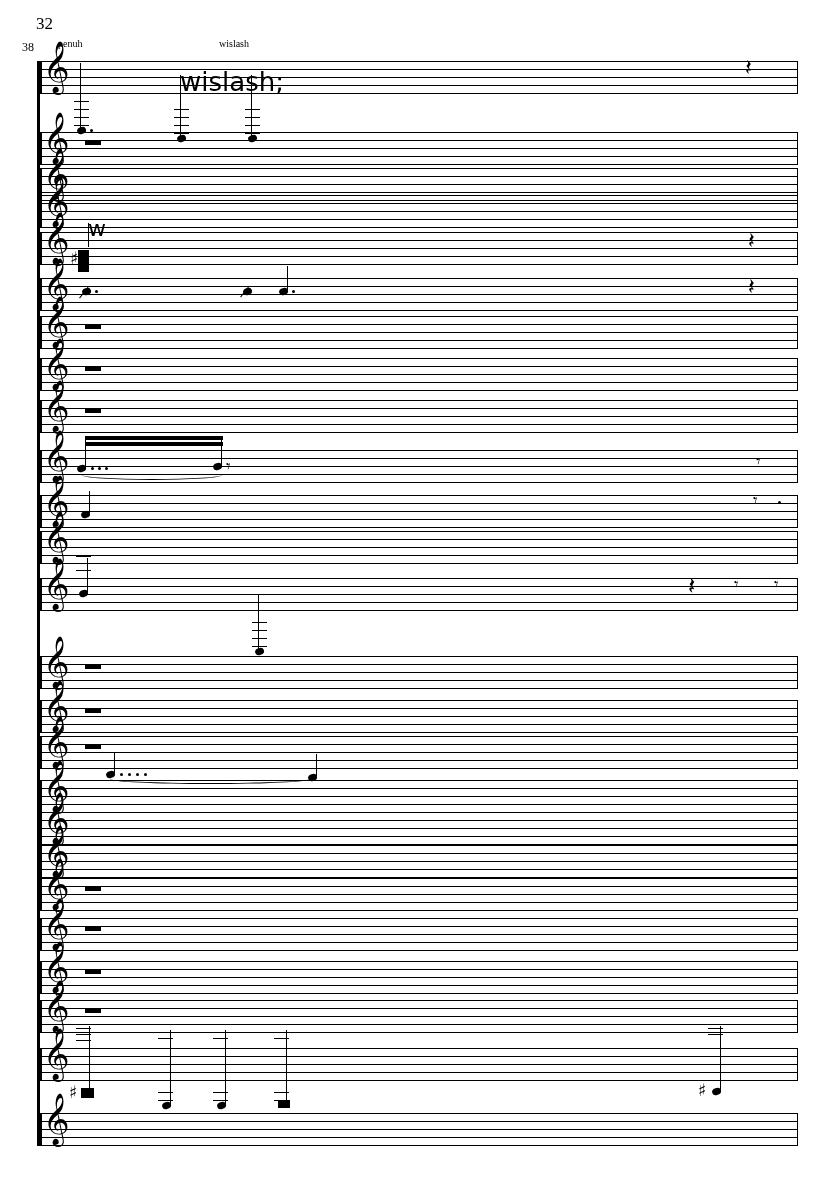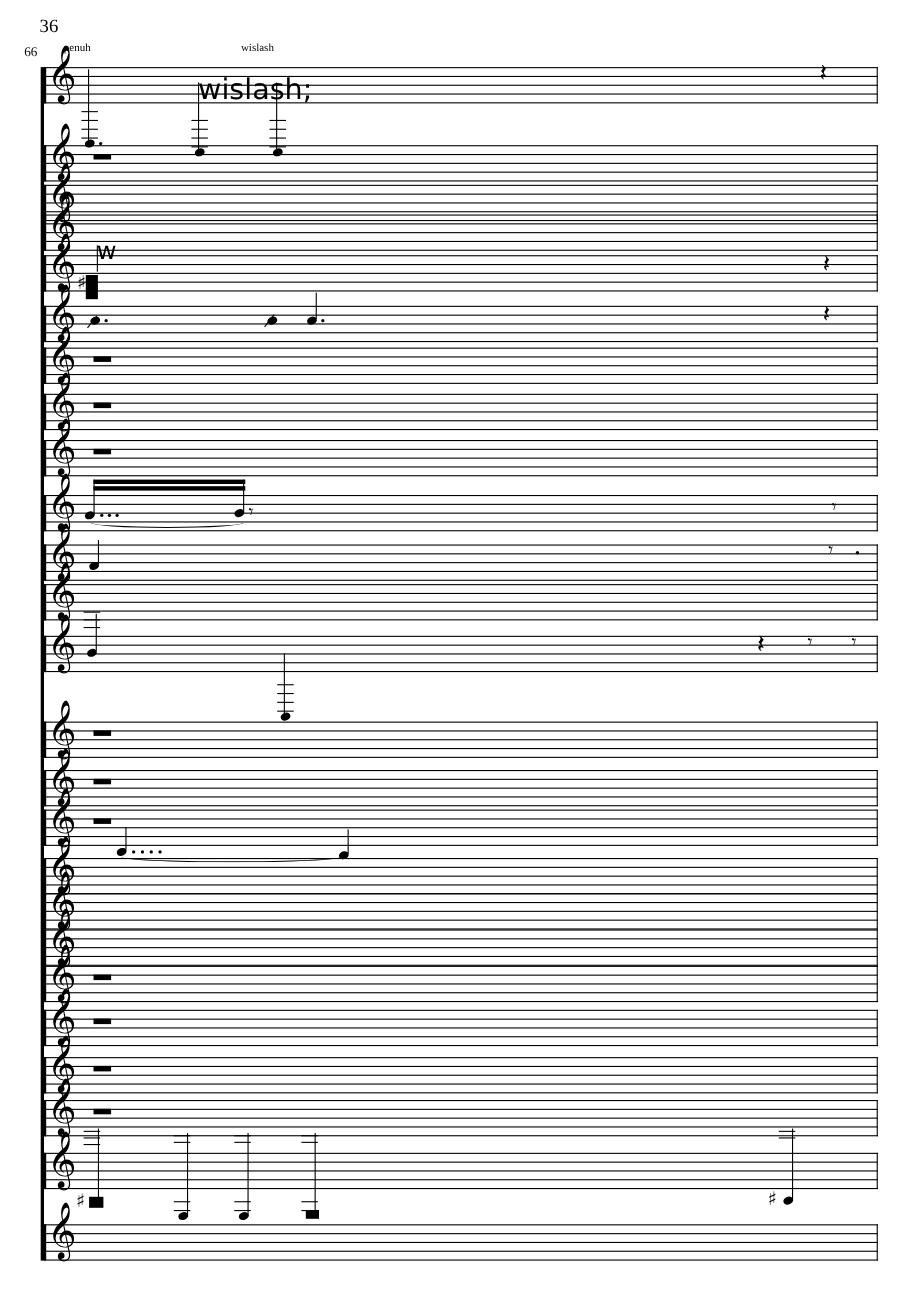--- a/index.html
+++ b/index.html
@@ -188,22 +188,22 @@
   .cluster {
     position: absolute;
     background: #000;
   }
 </style>
 </head>
 <body>
 
 <div id="page">
 
-  <div class="page-number">36</div>
-  <div class="measure-number">66</div>
+  <div class="page-number">32</div>
+  <div class="measure-number">38</div>
 
   <div class="lyric lyric-penuh">penuh</div>
   <div class="lyric lyric-keindah">wislash</div>
 
   <div class="system-bracket"></div>
 
   <div class="staff" style="top:61px">
     <div class="line l0"></div>
     <div class="line l1"></div>
     <div class="line l2"></div>

